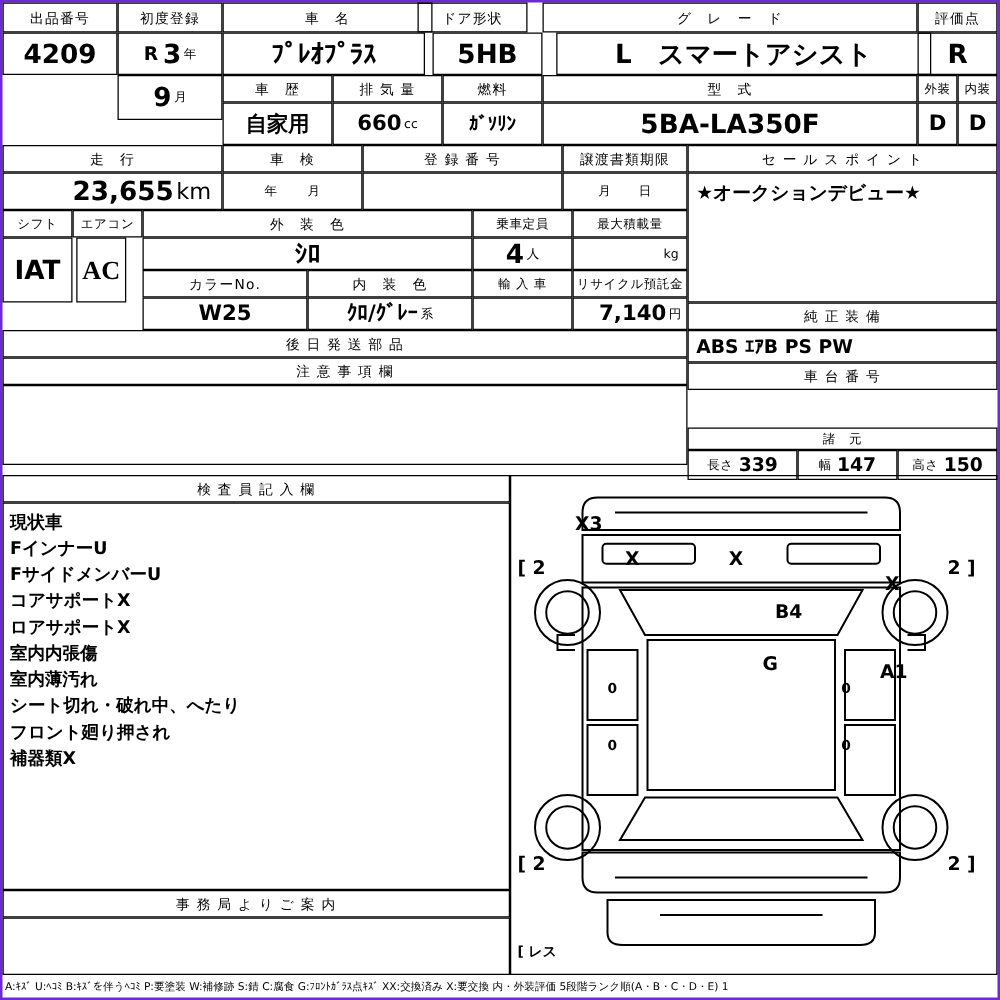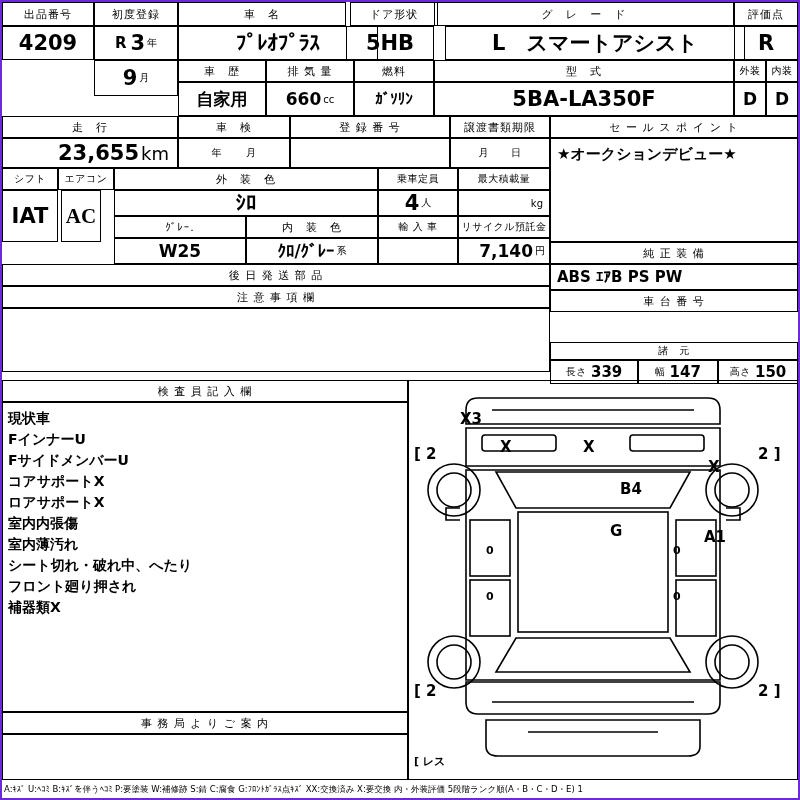--- a/index.html
+++ b/index.html
@@ -76,23 +76,23 @@
   <div class="cell val-lg" style="left:0;top:24px;width:92px;height:34px;">4209</div>
 
   <div class="cell lbl" style="left:92px;top:0;width:84px;height:24px;">初度登録</div>
   <div class="cell" style="left:92px;top:24px;width:84px;height:34px;">
     <span class="val-md" style="margin-right:4px;">R</span>
     <span class="val-lg">3</span>
     <span class="unit">年</span>
   </div>
 
   <div class="cell lbl" style="left:176px;top:0;width:168px;height:24px;">車　名</div>
-  <div class="cell val-lg" style="left:176px;top:24px;width:200px;height:34px;text-align:right;">ﾌﾟﾚｵﾌﾟﾗｽ</div>
-
-  <div class="cell lbl" style="left:348px;top:0;width:88px;height:24px;">ドア形状</div>
+  <div class="cell val-lg" style="left:176px;top:24px;width:162px;height:34px;text-align:right;">ﾌﾟﾚｵﾌﾟﾗｽ</div>
+
+  <div class="cell lbl" style="left:332px;top:0;width:88px;height:24px;">ドア形状</div>
   <div class="cell val-lg" style="left:344px;top:24px;width:88px;height:34px;">5HB</div>
 
   <div class="cell lbl" style="left:432px;top:0;width:300px;height:24px;">グ　レ　ー　ド</div>
   <div class="cell val-lg" style="left:443px;top:24px;width:300px;height:34px;">L　スマートアシスト</div>
 
   <div class="cell lbl" style="left:732px;top:0;width:64px;height:24px;">評価点</div>
   <div class="cell val-lg" style="left:732px;top:24px;width:64px;height:34px;">R</div>
 
   <div class="cell lbl" style="left:176px;top:58px;width:88px;height:22px;">車　歴</div>
   <div class="cell lbl" style="left:264px;top:58px;width:88px;height:22px;">排 気 量</div>
@@ -149,21 +149,21 @@
   <div class="cell val-lg" style="left:59px;top:188px;width:40px;height:52px;font-family:Liberation Serif, serif;">AC</div>
   <div class="cell val-lg" style="left:112px;top:188px;width:264px;height:26px;">ｼﾛ</div>
   <div class="cell" style="left:376px;top:188px;width:80px;height:26px;">
     <span class="val-lg">4</span>
     <span class="unit">人</span>
   </div>
   <div class="cell" style="left:456px;top:188px;width:92px;height:26px;justify-content:flex-end;padding-right:6px;">
     <span class="unit">kg</span>
   </div>
 
-  <div class="cell lbl" style="left:112px;top:214px;width:132px;height:22px;">ｸﾞﾚｰ.</div>
+  <div class="cell lbl" style="left:112px;top:214px;width:132px;height:22px;">カラーNo.</div>
   <div class="cell lbl" style="left:244px;top:214px;width:132px;height:22px;">内　装　色</div>
   <div class="cell lbl-sm" style="left:376px;top:214px;width:80px;height:22px;">輸 入 車</div>
   <div class="cell lbl-sm" style="left:456px;top:214px;width:92px;height:22px;">リサイクル預託金</div>
 
   <div class="cell val" style="left:112px;top:236px;width:132px;height:26px;">W25</div>
   <div class="cell" style="left:244px;top:236px;width:132px;height:26px;">
     <span class="val">ｸﾛ/ｸﾞﾚｰ</span>
     <span class="unit">系</span>
   </div>
   <div class="cell" style="left:376px;top:236px;width:80px;height:26px;"></div>

